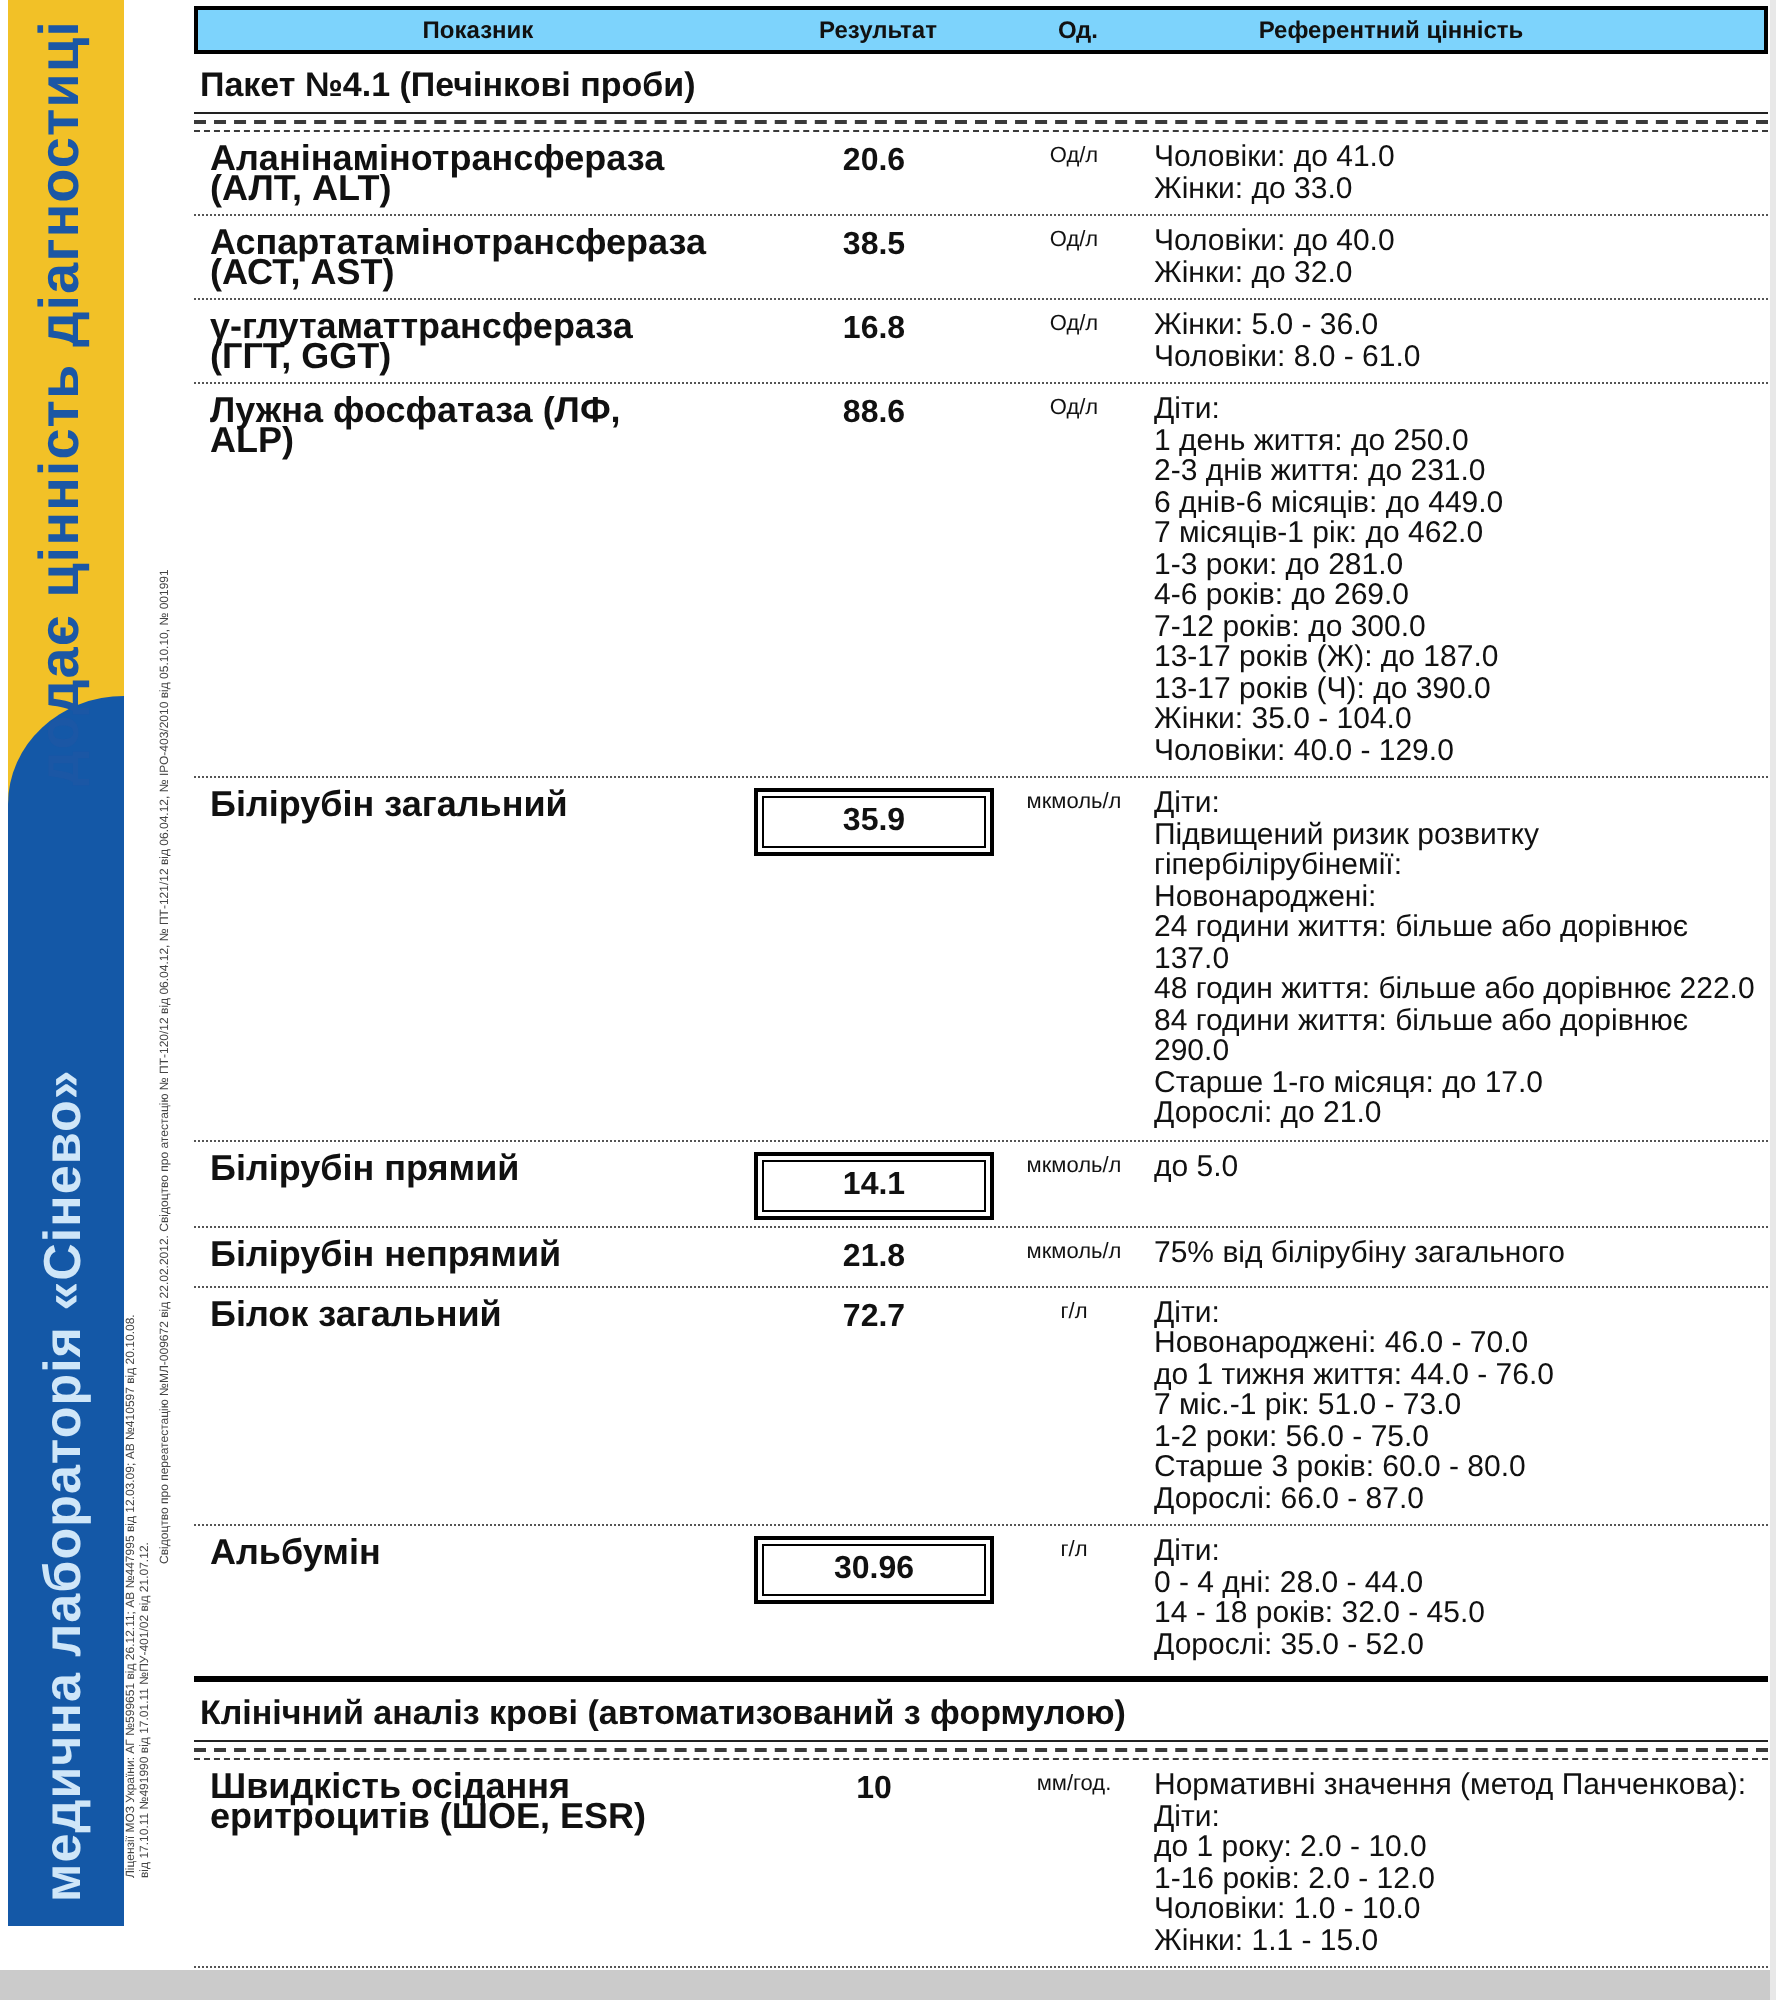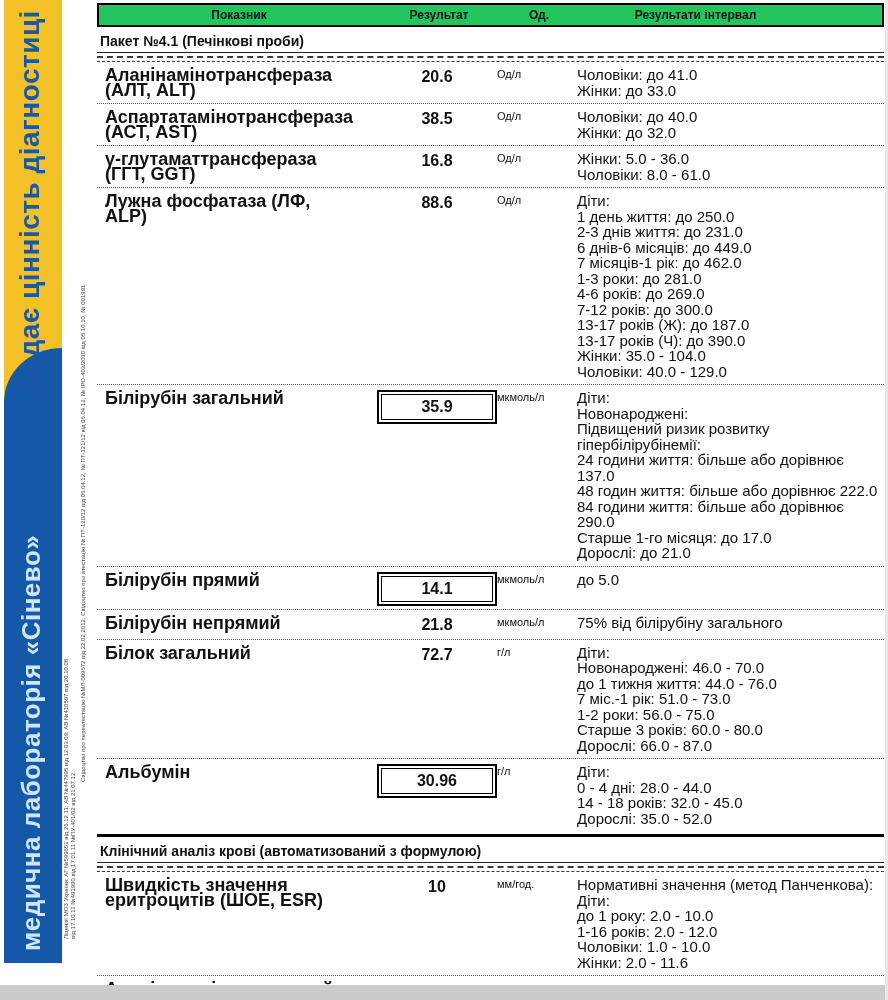--- a/index.html
+++ b/index.html
@@ -15,34 +15,34 @@
          white-space:nowrap;font-size:26px;font-weight:bold;color:#CFE6F8;letter-spacing:.5px;}
 
   
   .lic-long{position:absolute;left:80px;top:782px;transform:rotate(-90deg);transform-origin:0 0;
             white-space:nowrap;font-size:6px;color:#444;}
   .lic-block{position:absolute;left:63px;top:939px;transform:rotate(-90deg);transform-origin:0 0;
              white-space:nowrap;font-size:6px;line-height:7px;color:#444;}
 
   
   .content{position:absolute;left:97px;top:3px;width:787px;}
-  .thead{display:grid;grid-template-columns:280px 120px 80px 1fr;background:#22c55e;
+  .thead{display:grid;grid-template-columns:280px 120px 80px 1fr;background:#7dd3fc;
          border:2px solid #000;font-weight:bold;font-size:12px;padding:3px 0;}
   .thead .th{text-align:center;}
   .thead .th.ref{padding-right:70px;}
 
-  .sec-title{font-weight:bold;font-size:14px;padding:6px 2px 3px 3px;border-bottom:1px solid #222;}
+  .sec-title{font-weight:bold;font-size:17px;padding:6px 2px 3px 3px;border-bottom:1px solid #222;}
   .sec-title.top-rule{border-top:3px solid #000;margin-top:6px;}
   .dashline{height:3px;border-top:2px dashed #3a3a3a;border-bottom:1px dashed #3a3a3a;margin:3px 0 2px;}
   .sep{border-top:1px dotted #555;margin:3px 0 2px;}
 
   .row{display:grid;grid-template-columns:280px 120px 80px 1fr;padding:3px 0 2px;}
   .cell.name{font-weight:bold;font-size:18px;line-height:15px;padding:1px 30px 0 8px;}
   .cell.result{font-weight:bold;font-size:16px;text-align:center;padding-top:1px;}
-  .cell.unit{font-size:11px;text-align:left;padding-top:1px;}
+  .cell.unit{font-size:11px;text-align:center;padding-top:1px;}
   .cell.refs{font-size:15px;line-height:15.5px;}
   .rbox{display:inline-block;width:112px;box-sizing:border-box;border:1px solid #000;
         outline:2px solid #000;outline-offset:2px;padding:3px 0;margin:3px 0 2px;}
 
   .disclaimer{margin-top:26px;font-size:11px;line-height:17px;padding-left:2px;}
 
   .bottom-strip{position:absolute;left:0;right:0;top:985px;height:15px;background:#CBCBCB;}
   .right-strip{position:absolute;top:0;right:0;width:3px;height:1000px;background:#E8E8E8;}
 </style>
 </head>
@@ -58,21 +58,21 @@
 <div class="lic-block">
   <div>Ліцензії МОЗ України: АГ №599651 від 26.12.11; АВ №447995 від 12.03.09; АВ №410597 від 20.10.08.</div>
   <div>від 17.10.11 №491990 від 17.01.11 №ПУ-401/02 від 21.07.12.</div>
 </div>
 
 <div class="content">
   <div class="thead">
     <div class="th">Показник</div>
     <div class="th">Результат</div>
     <div class="th">Од.</div>
-    <div class="th ref">Результати інтервал</div>
+    <div class="th ref">Референтний цінність</div>
   </div>
 
   <div>
       <div class="sec-title">Пакет №4.1 (Печінкові проби)</div>
       <div class="dashline"></div>
       <div class="row">
         <div class="cell name">Аланінамінотрансфераза (АЛТ, ALT)</div>
         <div class="cell result">20.6</div>
         <div class="cell unit">Од/л</div>
         <div class="cell refs">
@@ -120,22 +120,22 @@
           <div>Чоловіки: 40.0 - 129.0</div>
         </div>
       </div>
       <div class="sep"></div>
       <div class="row">
         <div class="cell name">Білірубін загальний</div>
         <div class="cell result"><span class="rbox">35.9</span></div>
         <div class="cell unit">мкмоль/л</div>
         <div class="cell refs">
           <div>Діти:</div>
+          <div>Підвищений ризик розвитку гіпербілірубінемії:</div>
           <div>Новонароджені:</div>
-          <div>Підвищений ризик розвитку гіпербілірубінемії:</div>
           <div>24 години життя: більше або дорівнює 137.0</div>
           <div>48 годин життя: більше або дорівнює 222.0</div>
           <div>84 години життя: більше або дорівнює 290.0</div>
           <div>Старше 1-го місяця: до 17.0</div>
           <div>Дорослі: до 21.0</div>
         </div>
       </div>
       <div class="sep"></div>
       <div class="row">
         <div class="cell name">Білірубін прямий</div>
@@ -177,30 +177,30 @@
         <div class="cell refs">
           <div>Діти:</div>
           <div>0 - 4 дні: 28.0 - 44.0</div>
           <div>14 - 18 років: 32.0 - 45.0</div>
           <div>Дорослі: 35.0 - 52.0</div>
         </div>
       </div>
       <div class="sec-title top-rule">Клінічний аналіз крові (автоматизований з формулою)</div>
       <div class="dashline"></div>
       <div class="row">
-        <div class="cell name">Швидкість значення еритроцитів (ШОЕ, ESR)</div>
+        <div class="cell name">Швидкість осідання еритроцитів (ШОЕ, ESR)</div>
         <div class="cell result">10</div>
         <div class="cell unit">мм/год.</div>
         <div class="cell refs">
           <div>Нормативні значення (метод Панченкова):</div>
           <div>Діти:</div>
           <div>до 1 року: 2.0 - 10.0</div>
           <div>1-16 років: 2.0 - 12.0</div>
           <div>Чоловіки: 1.0 - 10.0</div>
-          <div>Жінки: 2.0 - 11.6</div>
+          <div>Жінки: 1.1 - 15.0</div>
         </div>
       </div>
       <div class="sep"></div>
       <div class="row">
         <div class="cell name">Аналіз крові розгорнутий (ЗАК)</div>
         <div class="cell result"></div>
         <div class="cell unit"></div>
         <div class="cell refs"></div>
       </div>
     </div>

